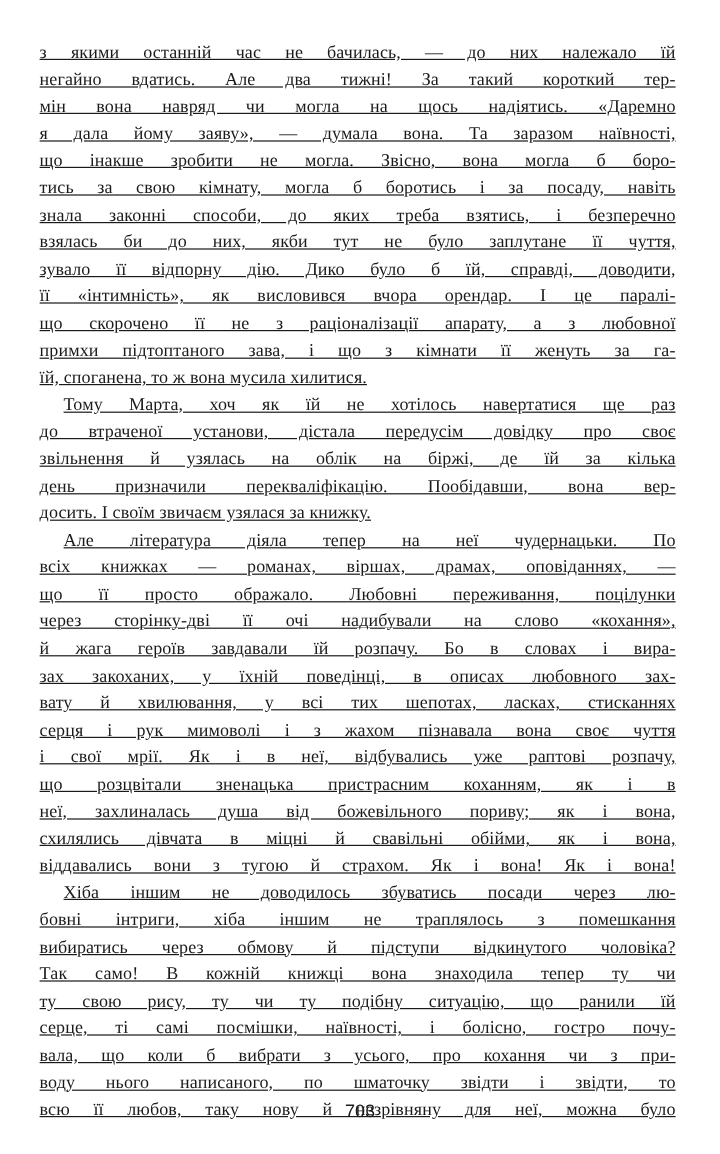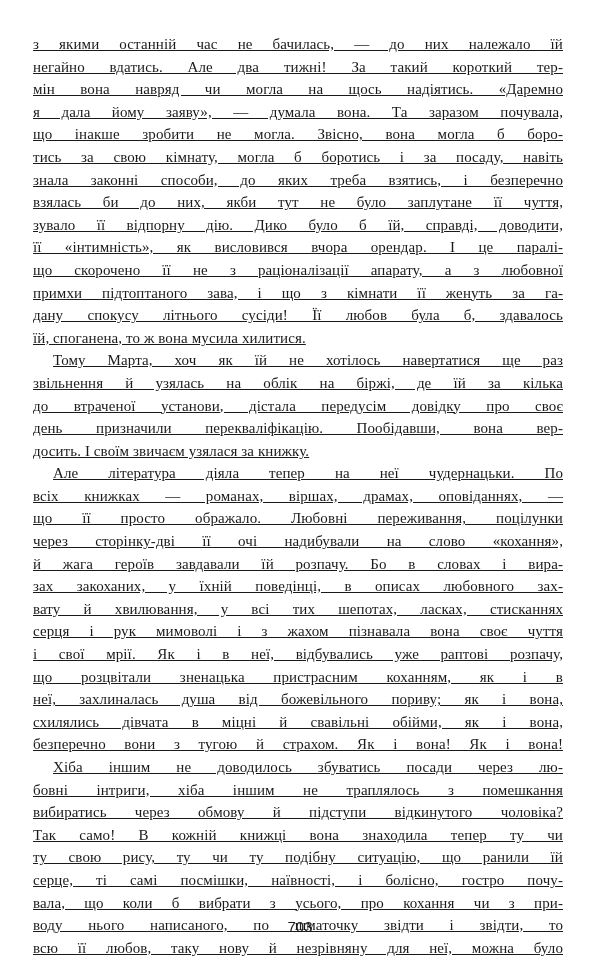--- a/index.html
+++ b/index.html
@@ -49,55 +49,54 @@
     }
   </style>
 </head>
 <body>
 
 <div class="page">
   <div>
     <div class="line">з якими останній час не бачилась, — до них належало їй</div>
     <div class="line">негайно вдатись. Але два тижні! За такий короткий тер-</div>
     <div class="line">мін вона навряд чи могла на щось надіятись. «Даремно</div>
-    <div class="line">я дала йому заяву», — думала вона. Та заразом почувала,</div>
+    <div class="line">я дала йому заяву», — думала вона. Та заразом наївності,</div>
     <div class="line">що інакше зробити не могла. Звісно, вона могла б боро-</div>
     <div class="line">тись за свою кімнату, могла б боротись і за посаду, навіть</div>
     <div class="line">знала законні способи, до яких треба взятись, і безперечно</div>
     <div class="line">взялась би до них, якби тут не було заплутане її чуття,</div>
     <div class="line">зувало її відпорну дію. Дико було б їй, справді, доводити,</div>
     <div class="line">її «інтимність», як висловився вчора орендар. І це паралі-</div>
     <div class="line">що скорочено її не з раціоналізації апарату, а з любовної</div>
     <div class="line">примхи підтоптаного зава, і що з кімнати її женуть за га-</div>
-    <div class="line">дану спокусу літнього сусіди! Її любов була б, здавалось</div>
     <div class="line last">їй, споганена, то ж вона мусила хилитися.</div>
   </div>
 
   <div>
     <div class="line indent">Тому Марта, хоч як їй не хотілось навертатися ще раз</div>
+    <div class="line">до втраченої установи, дістала передусім довідку про своє</div>
     <div class="line">звільнення й узялась на облік на біржі, де їй за кілька</div>
-    <div class="line">до втраченої установи, дістала передусім довідку про своє</div>
     <div class="line">день призначили перекваліфікацію. Пообідавши, вона вер-</div>
     <div class="line last">досить. І своїм звичаєм узялася за книжку.</div>
   </div>
 
   <div>
     <div class="line indent">Але література діяла тепер на неї чудернацьки. По</div>
     <div class="line">всіх книжках — романах, віршах, драмах, оповіданнях, —</div>
     <div class="line">що її просто ображало. Любовні переживання, поцілунки</div>
     <div class="line">через сторінку-дві її очі надибували на слово «кохання»,</div>
     <div class="line">й жага героїв завдавали їй розпачу. Бо в словах і вира-</div>
     <div class="line">зах закоханих, у їхній поведінці, в описах любовного зах-</div>
     <div class="line">вату й хвилювання, у всі тих шепотах, ласках, стисканнях</div>
     <div class="line">серця і рук мимоволі і з жахом пізнавала вона своє чуття</div>
     <div class="line">і свої мрії. Як і в неї, відбувались уже раптові розпачу,</div>
     <div class="line">що розцвітали зненацька пристрасним коханням, як і в</div>
     <div class="line">неї, захлиналась душа від божевільного пориву; як і вона,</div>
     <div class="line">схилялись дівчата в міцні й свавільні обійми, як і вона,</div>
-    <div class="line">безперечно вони з тугою й страхом. Як і вона! Як і вона!</div>
+    <div class="line">віддавались вони з тугою й страхом. Як і вона! Як і вона!</div>
   </div>
 
   <div>
     <div class="line indent">Хіба іншим не доводилось збуватись посади через лю-</div>
     <div class="line">бовні інтриги, хіба іншим не траплялось з помешкання</div>
     <div class="line">вибиратись через обмову й підступи відкинутого чоловіка?</div>
     <div class="line">Так само! В кожній книжці вона знаходила тепер ту чи</div>
     <div class="line">ту свою рису, ту чи ту подібну ситуацію, що ранили їй</div>
     <div class="line">серце, ті самі посмішки, наївності, і болісно, гостро почу-</div>
     <div class="line">вала, що коли б вибрати з усього, про кохання чи з при-</div>

